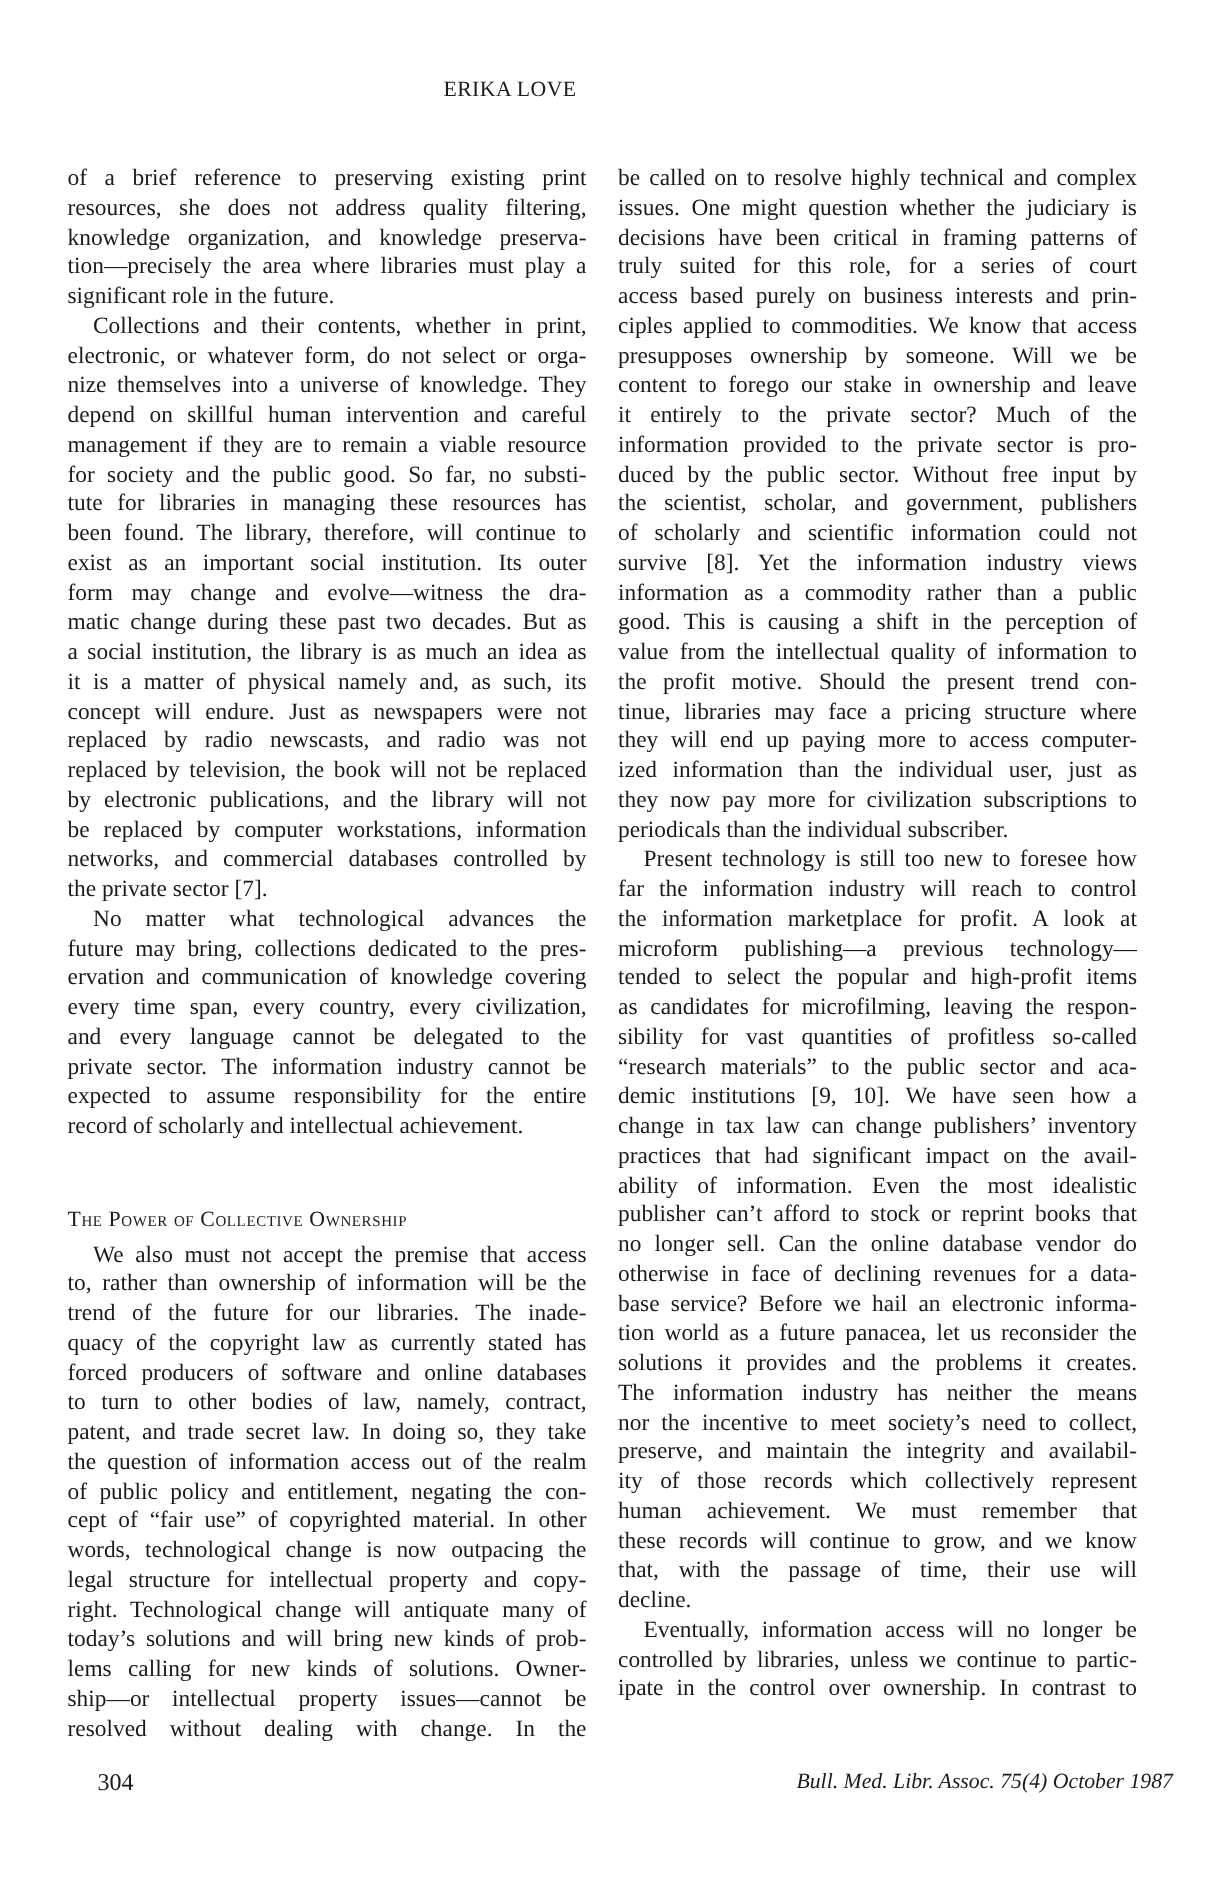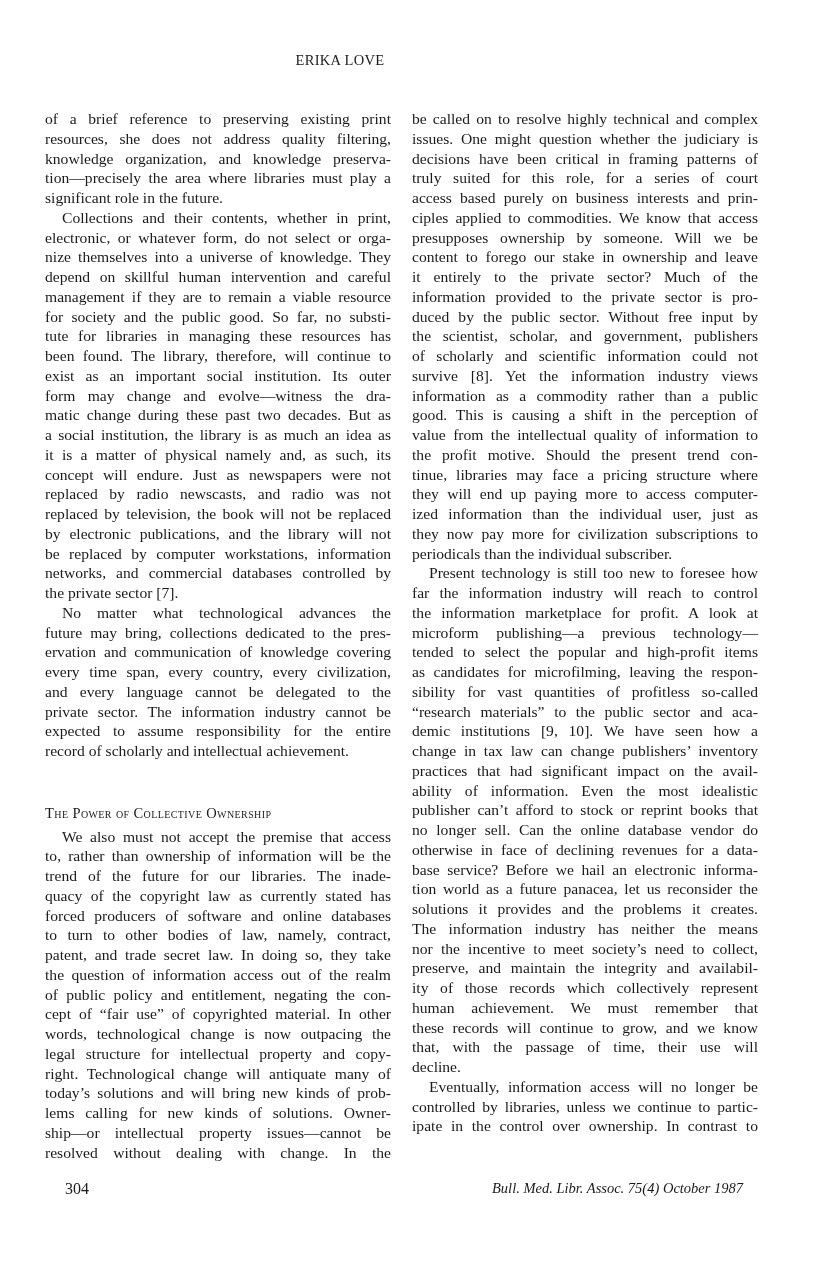--- a/index.html
+++ b/index.html
@@ -11,21 +11,21 @@
   .col.left { left:45px; }
   .col.right { left:412px; width:346px; }
   .line { display:block; white-space:nowrap; text-align:justify; text-align-last:justify; height:19.75px; }
   .line.last { text-align-last:left; }
   .indent { padding-left:17px; }
   .heading { display:block; text-align:left; font-size:14.5px; font-variant:small-caps;
              letter-spacing:0.4px; margin-top:22px; margin-bottom:4px; height:20px; line-height:20px; }
   .spacer { display:block; height:19.75px; }
   .folio { position:absolute; top:1180px; left:45px; font-size:16px;margin-left:20px; }
   .citation { position:absolute; top:1180px; right:333px; font-size:14.5px; font-style:italic; }
-  .citation { right:auto; left:492px; width:266px; }
+  .citation { right:auto; left:516px; width:266px; text-align:right; }
 </style>
 </head>
 <body>
 
 <div class="running-head">ERIKA LOVE</div>
 
 <div class="col left">
   <div>
     <span class="line">of a brief reference to preserving existing print</span>
     <span class="line">resources, she does not address quality filtering,</span>

